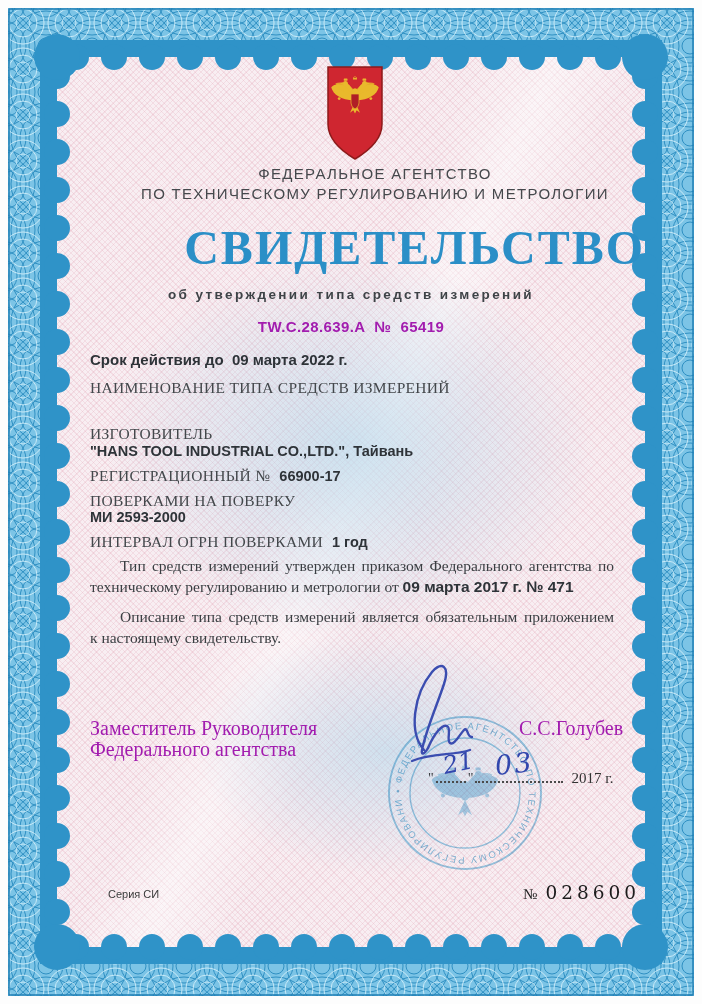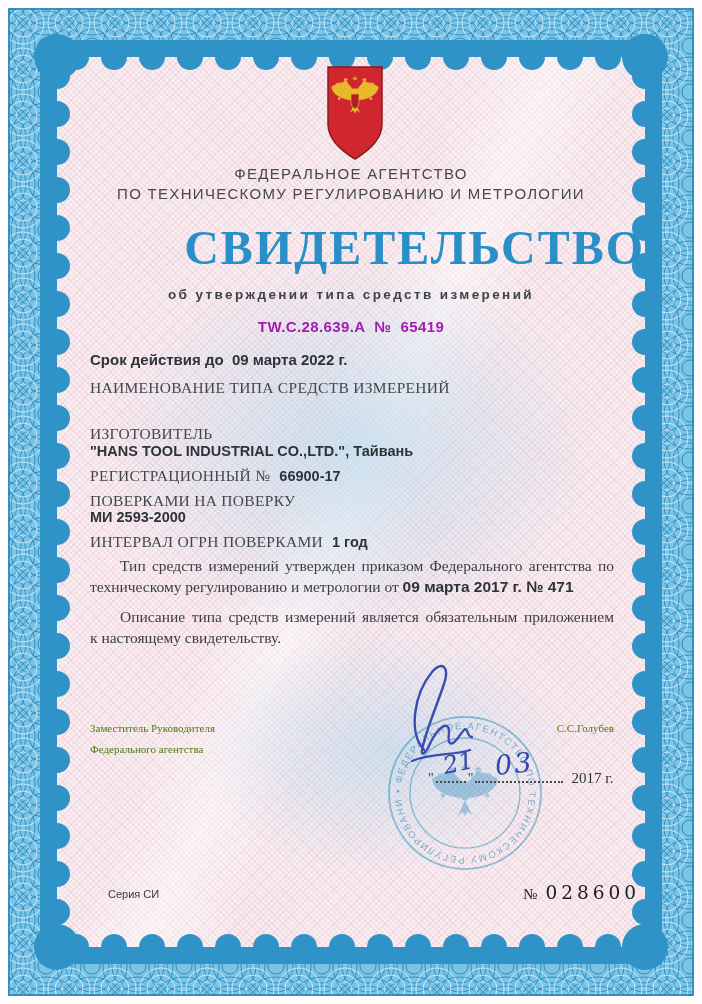--- a/index.html
+++ b/index.html
@@ -12,35 +12,35 @@
       radial-gradient(ellipse 46% 20% at 56% 78%, rgba(168,212,234,.50), rgba(168,212,234,0) 70%),
       linear-gradient(115deg, rgba(255,255,255,0) 42%, rgba(255,255,255,.45) 50%, rgba(255,255,255,0) 58%),
       repeating-linear-gradient(45deg, rgba(222,148,168,.20) 0 1px, rgba(255,255,255,0) 1px 4px),
       repeating-linear-gradient(-45deg, rgba(222,148,168,.20) 0 1px, rgba(255,255,255,0) 1px 4px),
       linear-gradient(#f8eef2,#f8eef2);}
   svg.frame{position:absolute;left:0;top:0;z-index:3;}
   .layer{position:absolute;left:0;top:0;width:702px;height:1004px;z-index:5;}
   .abs{position:absolute;}
   .ctr{position:absolute;left:57px;width:588px;text-align:center;}
   .sans{font-family:"Liberation Sans",sans-serif;}
-  .agency{font-size:15px;letter-spacing:1.3px;color:#45484c;}
+  .agency{font-size:15px;letter-spacing:1.3px;color:#45484c;padding-left:24px;}
   .bigtitle{font-family:"Liberation Serif",serif;font-weight:bold;font-size:48px;
             letter-spacing:2px;color:#2b8fc7;text-align:right;}
   .subtitle{font-family:"Liberation Sans",sans-serif;font-weight:bold;font-size:13.5px;
             letter-spacing:2.4px;color:#3e4347;}
   .docnum{font-family:"Liberation Sans",sans-serif;font-weight:bold;font-size:15px;
           letter-spacing:.4px;color:#a21caf;white-space:pre-wrap;}
   .lbl{font-size:15.5px;color:#43474b;letter-spacing:.3px;white-space:pre-wrap;}
   .val{font-family:"Liberation Sans",sans-serif;font-weight:bold;font-size:14.5px;
        color:#2e3338;white-space:pre-wrap;}
   .row{display:flex;align-items:baseline;gap:9px;}
   .para{width:524px;font-size:15.5px;color:#3a3e42;line-height:20.5px;}
   .jline{text-align:justify;text-align-last:justify;padding-left:30px;}
   .pbold{font-family:"Liberation Sans",sans-serif;font-weight:bold;color:#2e3338;}
-  .sig-text{font-size:11px;color:#4d7c0f;line-height:21px;}
+  .sig-text{font-size:20px;color:#a21caf;line-height:21px;}
   .dotline{display:inline-block;height:13px;border-bottom:2px dotted #4a4a4a;vertical-align:baseline;margin:0 2px;}
   .q{font-size:14px;color:#3a3e42;}
   .yr{font-size:15px;color:#333;margin-left:6px;}
   .hand{position:absolute;font-family:"DejaVu Serif",serif;font-style:italic;
         color:#3246ad;z-index:7;}
   .series{font-family:"Liberation Sans",sans-serif;font-size:11px;color:#3a3a3a;}
   .serial{font-family:"Liberation Serif",serif;font-size:15px;color:#1c1c1c;}
   .serial .digits{font-family:"DejaVu Serif",serif;font-size:18.5px;letter-spacing:4px;margin-left:8px;}
   .stamp{position:absolute;left:386px;top:714px;z-index:4;mix-blend-mode:multiply;opacity:.8;}
   .signature{position:absolute;left:398px;top:658px;z-index:6;}

